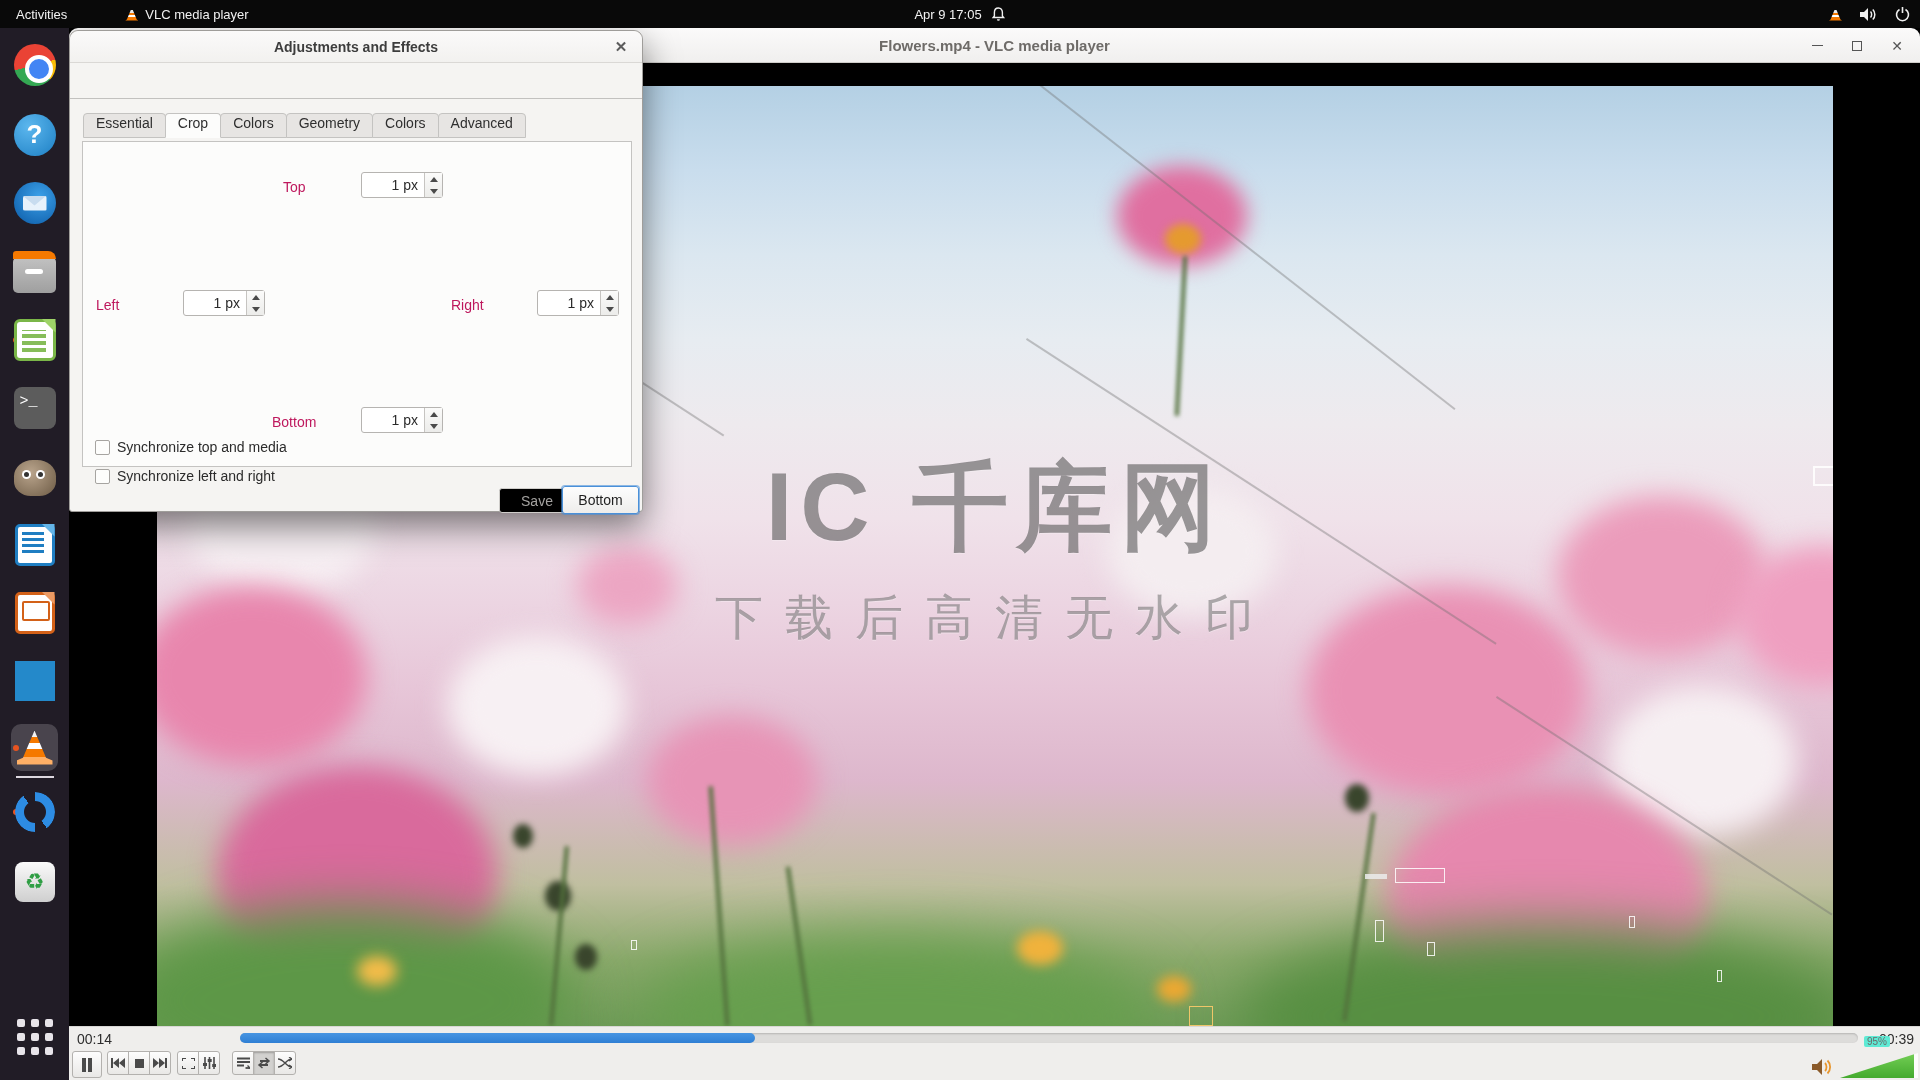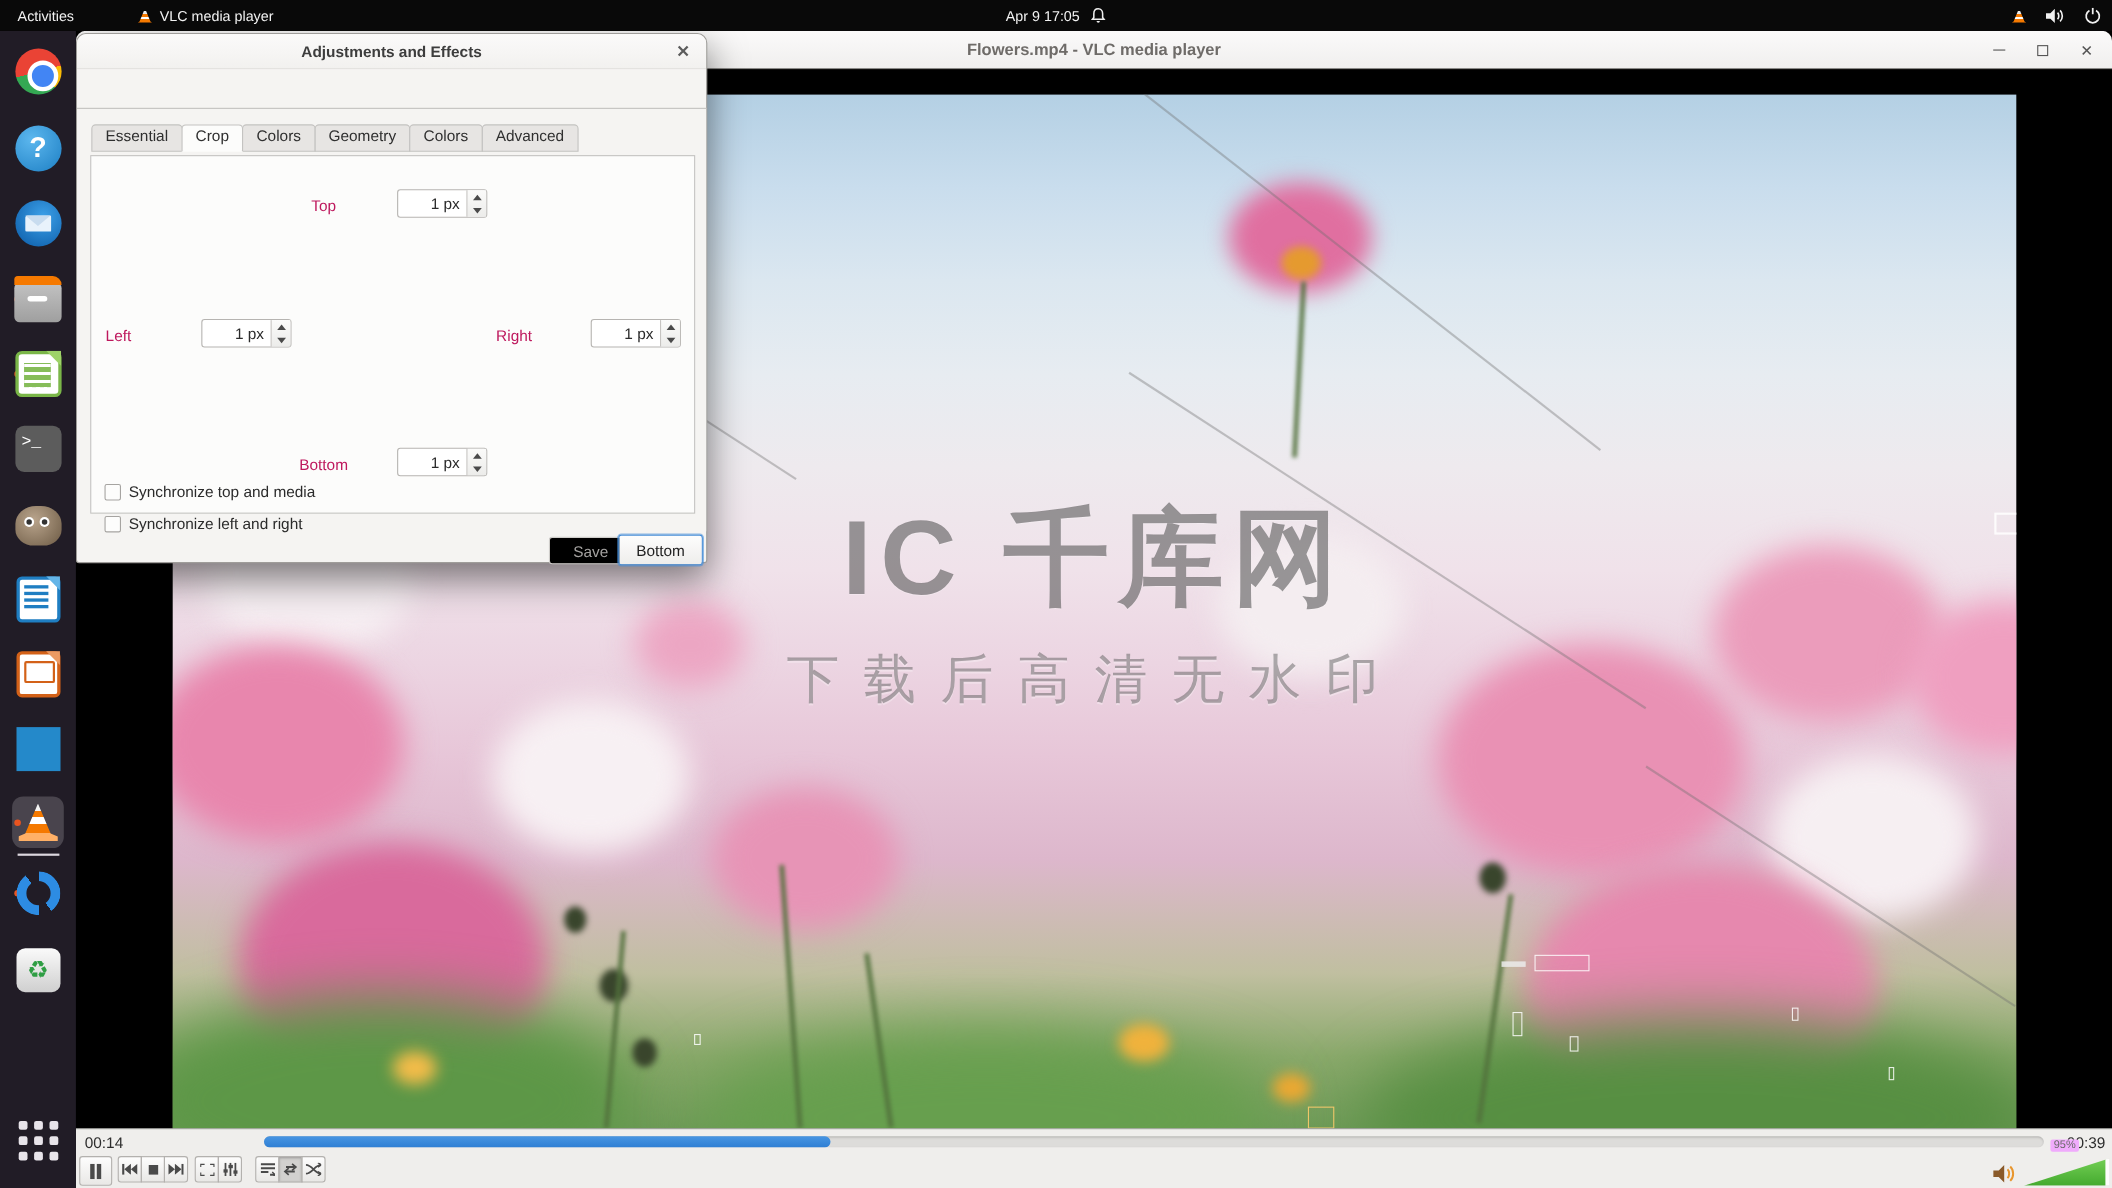--- a/index.html
+++ b/index.html
@@ -106,21 +106,21 @@
     box-shadow:inset 0 1px 2px rgba(0,0,0,.18);}
   #seekfill{height:10px;border-radius:5px;background:linear-gradient(180deg,#4795e2,#2f7fd4);}
   .ctl-group{position:absolute;top:24px;display:flex;}
   .ctl-btn{width:22px;height:24px;border:1px solid #b3b1ae;background:linear-gradient(180deg,#fdfdfd,#e9e8e6);
     display:flex;align-items:center;justify-content:center;margin-right:-1px;cursor:pointer;}
   .ctl-btn:first-child{border-radius:3px 0 0 3px;} .ctl-btn:last-child{border-radius:0 3px 3px 0;margin-right:0;}
   .ctl-single{border-radius:3px !important;}
   .ctl-active{background:#d2d1cf;box-shadow:inset 0 1px 2px rgba(0,0,0,.25);}
   .ctl-btn svg{display:block;}
   #pause-btn{width:30px;height:27px;}
-  #vol-chip{position:absolute;right:30px;top:9px;font-size:10px;color:#6a6a6a;background:#f0abfc;
+  #vol-chip{position:absolute;right:30px;top:9px;font-size:10px;color:#6a6a6a;background:#5eead4;
     padding:0 3px;border-radius:2px;z-index:2;}
   #vol-tri{position:absolute;right:2px;top:26px;width:78px;height:25px;
     clip-path:polygon(0 100%,100% 0,100% 100%);background:#fdfdfc;filter:drop-shadow(0 0 1px #9a9a98);}
   #vol-fill{height:100%;background:linear-gradient(180deg,#74cf56,#44aa2e);}
 
   
   #dialog{position:absolute;left:69px;top:30px;width:574px;height:482px;z-index:40;background:#f5f4f2;
     border:1px solid #9f9d9a;border-radius:9px 9px 3px 3px;box-shadow:0 14px 34px rgba(0,0,0,.5);}
   #dialog .dlg-title{height:32px;display:flex;align-items:center;justify-content:center;
     border-bottom:1px solid #dad8d5;background:linear-gradient(180deg,#fbfafa,#f2f1ef);border-radius:9px 9px 0 0;

